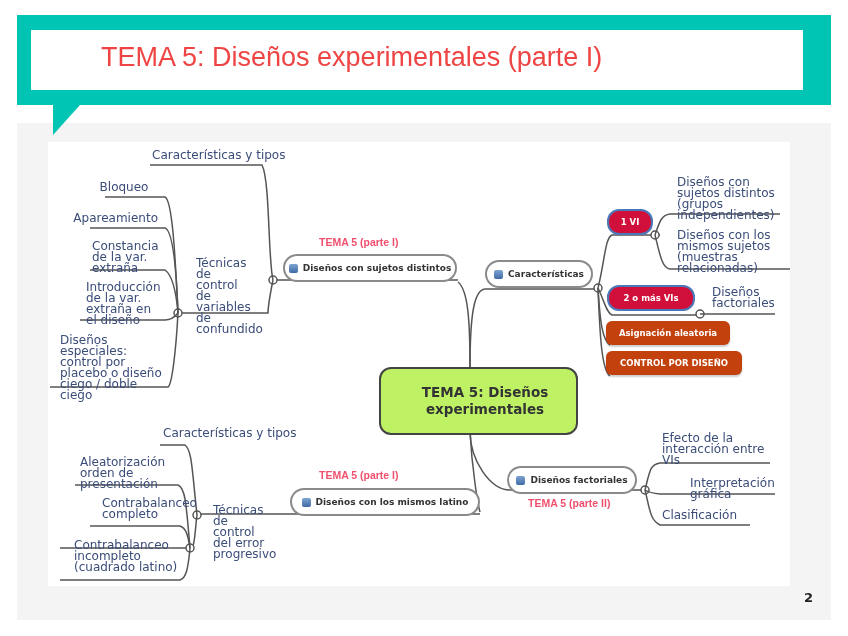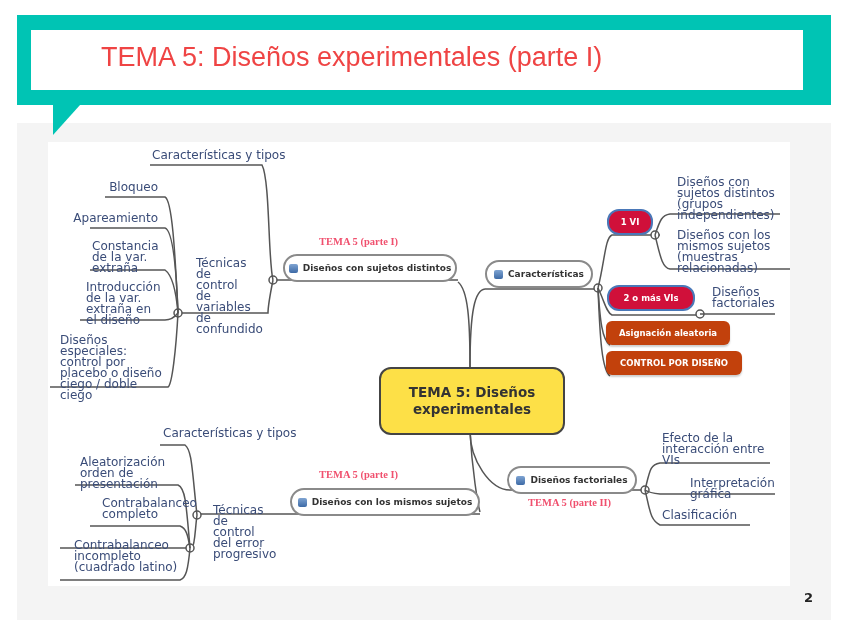--- a/index.html
+++ b/index.html
@@ -13,24 +13,24 @@
            color:#ef4444; letter-spacing:0px; white-space:nowrap; }
   .panel { position:absolute; left:17px; top:123px; width:814px; height:497px; background:#f4f4f4; }
   .map { position:absolute; left:48px; top:142px; width:742px; height:444px; background:#ffffff; }
   .page-num { position:absolute; left:804px; top:590px; font-size:13px; font-weight:bold; color:#222; }
   svg.lines { position:absolute; left:0; top:0; }
   .lbl { position:absolute; font-size:12px; line-height:11px; color:#3a4c78; font-family:"DejaVu Sans", sans-serif; }
   .lbl.r { text-align:right; }
   .node { position:absolute; border:2px solid #8a8a8a; border-radius:14px; background:#fff; font-size:9px;
           font-weight:bold; color:#333; display:flex; align-items:center; justify-content:center; gap:5px; white-space:nowrap; }
   .node .ic { width:9px; height:9px; background:linear-gradient(#7fa4d2,#3d6aa6); border-radius:2px; display:inline-block; }
-  .red-lbl { position:absolute; font-size:10.5px; font-weight:bold; color:#f0506e; white-space:nowrap; font-family:Liberation Serif, serif; }
-  .central { position:absolute; left:379px; top:367px; width:182px; height:64px; background:#fde047; border:2px solid #444;
+  .red-lbl { position:absolute; font-size:10.5px; font-weight:bold; color:#f0506e; white-space:nowrap; font-family:Liberation Sans, sans-serif; }
+  .central { position:absolute; left:379px; top:367px; width:182px; height:64px; background:#bef264; border:2px solid #444;
              border-radius:12px; display:flex; align-items:center; justify-content:center; text-align:center;
-             font-size:13.5px; font-weight:bold; color:#333; line-height:17px; }
+             font-size:13.5px; font-weight:bold; color:#333; line-height:17px;padding-left:13px; }
   .pill-red { position:absolute; background:#d0103a; color:#fff; font-size:8.5px; font-weight:bold; border-radius:12px;
               display:flex; align-items:center; justify-content:center; border:2px solid #4a78b8; white-space:nowrap; }
   .pill-blue { position:absolute; background:#c2410c; color:#fff; font-size:8.5px; font-weight:bold; border-radius:6px;
                display:flex; align-items:center; justify-content:center; white-space:nowrap; box-shadow:0 2px 2px rgba(0,0,0,0.2); }
 </style>
 </head>
 <body>
 
 <div class="banner">
   <div class="banner-inner">
@@ -89,21 +89,21 @@
   </g>
 </svg>
 
 <div class="red-lbl" style="left:319px;top:236px;">TEMA 5 (parte I)</div>
 <div class="node" style="left:283px;top:254px;width:170px;height:24px;">
   <span class="ic"></span>
   <span>Diseños con sujetos distintos</span>
 </div>
 <div class="lbl" style="left:152px;top:150px;">Características y tipos</div>
 <div class="lbl" style="left:196px;top:258px;width:60px;">Técnicas de control de variables de confundido</div>
-<div class="lbl r" style="left:90px;top:182px;width:68px;">Bloqueo</div>
+<div class="lbl r" style="left:90px;top:182px;width:68px;text-align:center;">Bloqueo</div>
 <div class="lbl r" style="left:70px;top:213px;width:88px;">Apareamiento</div>
 <div class="lbl" style="left:92px;top:241px;width:70px;">Constancia de la var. extraña</div>
 <div class="lbl" style="left:86px;top:282px;width:76px;">Introducción de la var. extraña en el diseño</div>
 <div class="lbl" style="left:60px;top:335px;width:104px;">Diseños especiales: control por placebo o diseño ciego / doble ciego</div>
 
 <div class="central">TEMA 5: Diseños experimentales</div>
 
 <div class="node" style="left:485px;top:260px;width:104px;height:24px;">
   <span class="ic"></span>
   <span>Características</span>
@@ -112,21 +112,21 @@
 <div class="lbl" style="left:677px;top:177px;width:105px;">Diseños con sujetos distintos (grupos independientes)</div>
 <div class="lbl" style="left:677px;top:230px;width:112px;">Diseños con los mismos sujetos (muestras relacionadas)</div>
 <div class="pill-red" style="left:607px;top:285px;width:84px;height:22px;">2 o más VIs</div>
 <div class="lbl" style="left:712px;top:287px;width:55px;">Diseños factoriales</div>
 <div class="pill-blue" style="left:606px;top:321px;width:124px;height:24px;">Asignación aleatoria</div>
 <div class="pill-blue" style="left:606px;top:351px;width:136px;height:24px;">CONTROL POR DISEÑO</div>
 
 <div class="red-lbl" style="left:319px;top:469px;">TEMA 5 (parte I)</div>
 <div class="node" style="left:290px;top:488px;width:186px;height:24px;">
   <span class="ic"></span>
-  <span>Diseños con los mismos sujetos</span>
+  <span>Diseños con los mismos latino</span>
 </div>
 <div class="lbl" style="left:163px;top:428px;">Características y tipos</div>
 <div class="lbl" style="left:213px;top:493px;width:56px;margin-top:12px;">Técnicas de control del error progresivo</div>
 <div class="lbl" style="left:80px;top:457px;width:100px;">Aleatorización orden de presentación</div>
 <div class="lbl" style="left:102px;top:498px;width:72px;">Contrabalanceo completo</div>
 <div class="lbl" style="left:74px;top:540px;width:106px;">Contrabalanceo incompleto (cuadrado latino)</div>
 
 <div class="node" style="left:507px;top:466px;width:126px;height:24px;">
   <span class="ic"></span>
   <span>Diseños factoriales</span>

